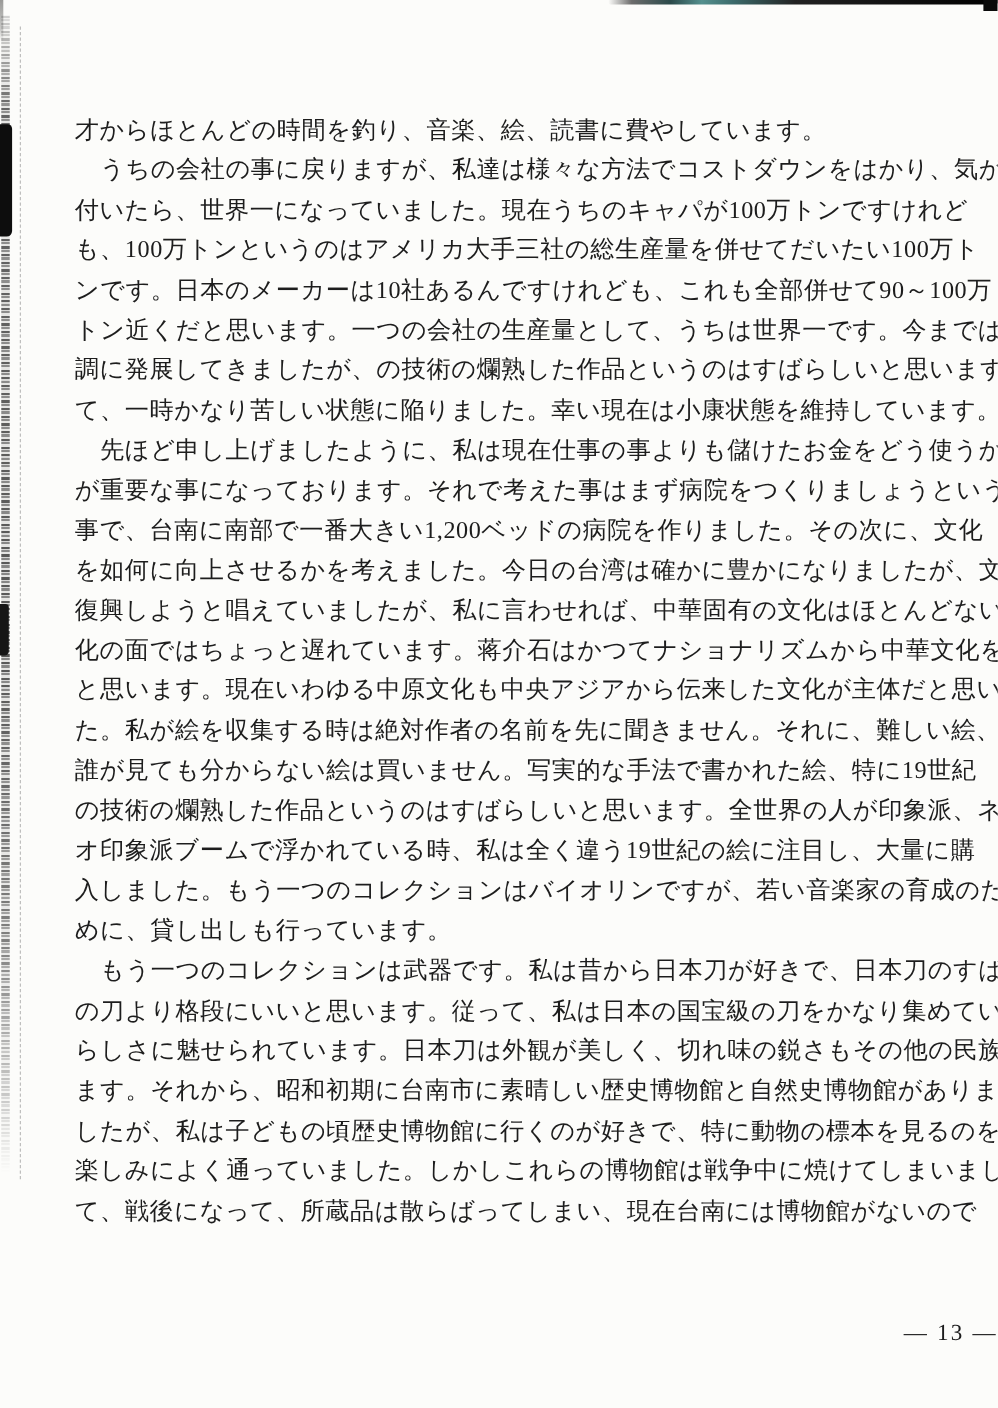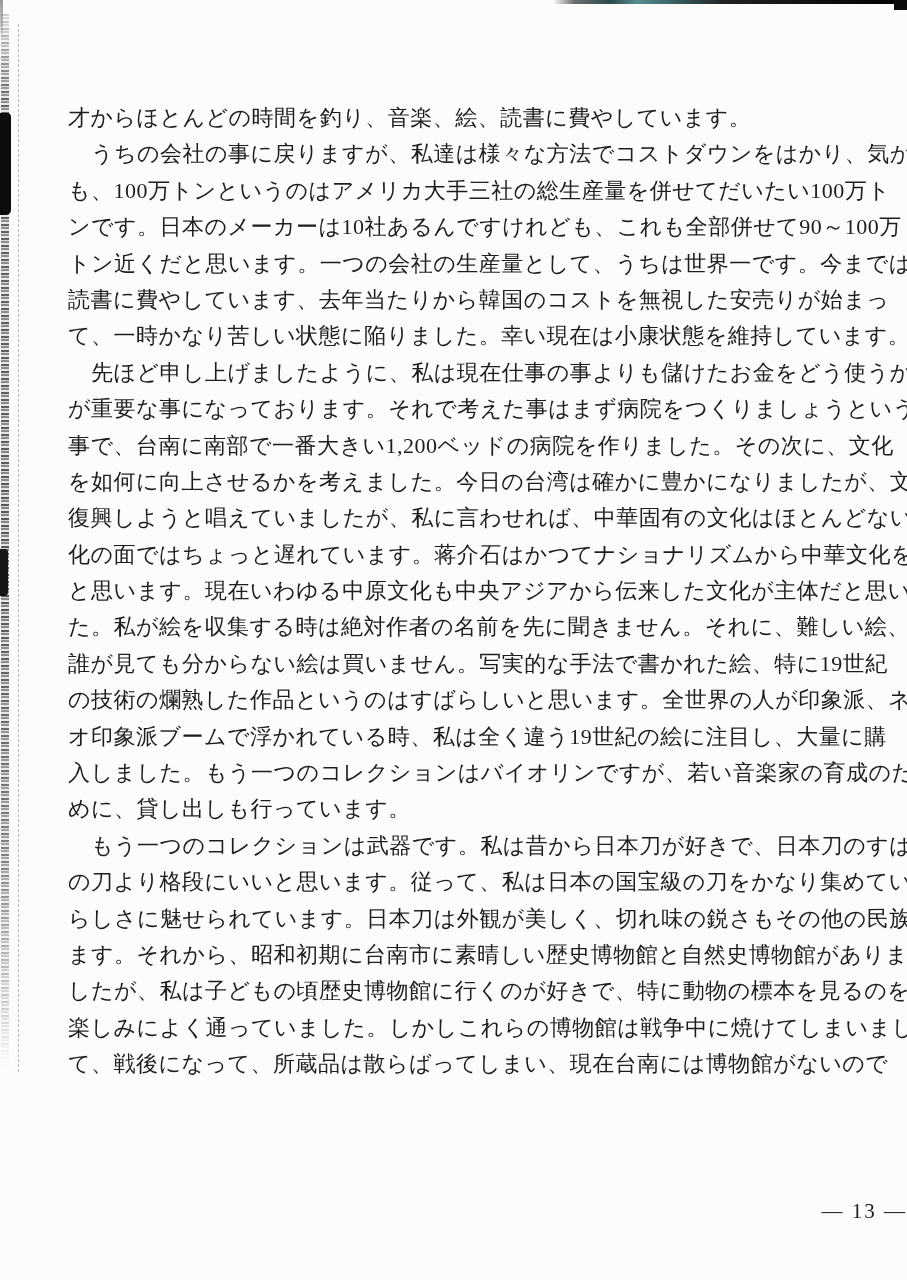--- a/index.html
+++ b/index.html
@@ -116,24 +116,25 @@
   <div class="top-right-corner"></div>
   <div class="top-left-mark"></div>
   <div class="left-edge-strip"></div>
   <div class="left-edge-blob-upper"></div>
   <div class="left-edge-blob-lower"></div>
   <div class="fold-line"></div>
 
   <div class="textblock">
     <div class="line parend">才からほとんどの時間を釣り、音楽、絵、読書に費やしています。</div>
     <div class="line indent">うちの会社の事に戻りますが、私達は様々な方法でコストダウンをはかり、気が</div>
+    <div class="line">付いたら、世界一になっていました。現在うちのキャパが100万トンですけれど</div>
     <div class="line">も、100万トンというのはアメリカ大手三社の総生産量を併せてだいたい100万ト</div>
     <div class="line">ンです。日本のメーカーは10社あるんですけれども、これも全部併せて90～100万</div>
     <div class="line">トン近くだと思います。一つの会社の生産量として、うちは世界一です。今までは順</div>
-    <div class="line">読書に費やしています、去年当たりから韓国のコストを無視した安売りが始まっ</div>
+    <div class="line">調に発展してきましたが、の技術の爛熟した作品というのはすばらしいと思います</div>
     <div class="line">て、一時かなり苦しい状態に陥りました。幸い現在は小康状態を維持しています。</div>
     <div class="line indent">先ほど申し上げましたように、私は現在仕事の事よりも儲けたお金をどう使うか</div>
     <div class="line">が重要な事になっております。それで考えた事はまず病院をつくりましょうという</div>
     <div class="line">事で、台南に南部で一番大きい1,200ベッドの病院を作りました。その次に、文化</div>
     <div class="line">を如何に向上させるかを考えました。今日の台湾は確かに豊かになりましたが、文</div>
     <div class="line">復興しようと唱えていましたが、私に言わせれば、中華固有の文化はほとんどない</div>
     <div class="line">化の面ではちょっと遅れています。蒋介石はかつてナショナリズムから中華文化を</div>
     <div class="line">と思います。現在いわゆる中原文化も中央アジアから伝来した文化が主体だと思い</div>
     <div class="line">た。私が絵を収集する時は絶対作者の名前を先に聞きません。それに、難しい絵、</div>
     <div class="line">誰が見ても分からない絵は買いません。写実的な手法で書かれた絵、特に19世紀</div>

